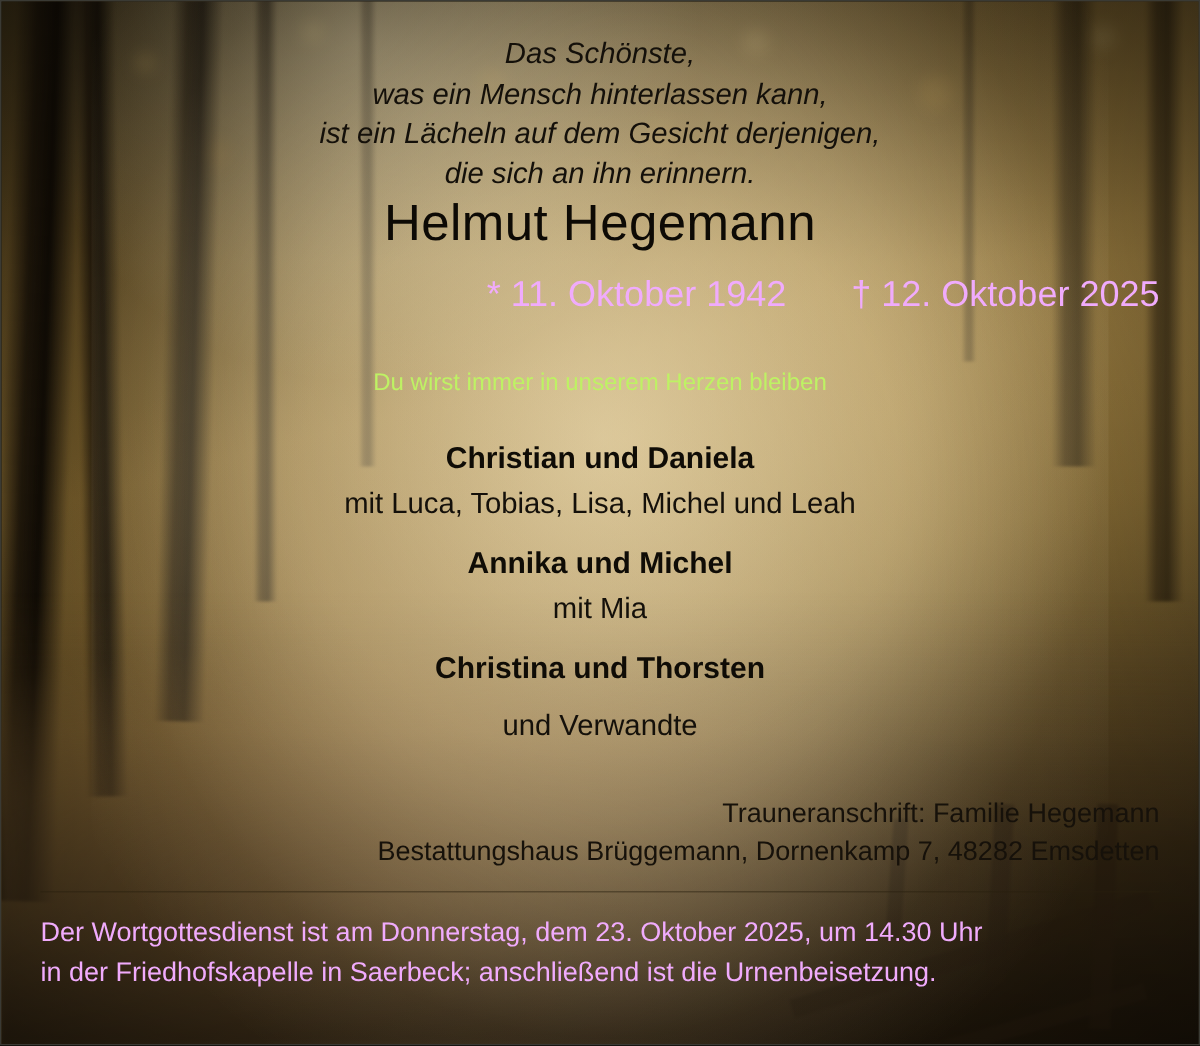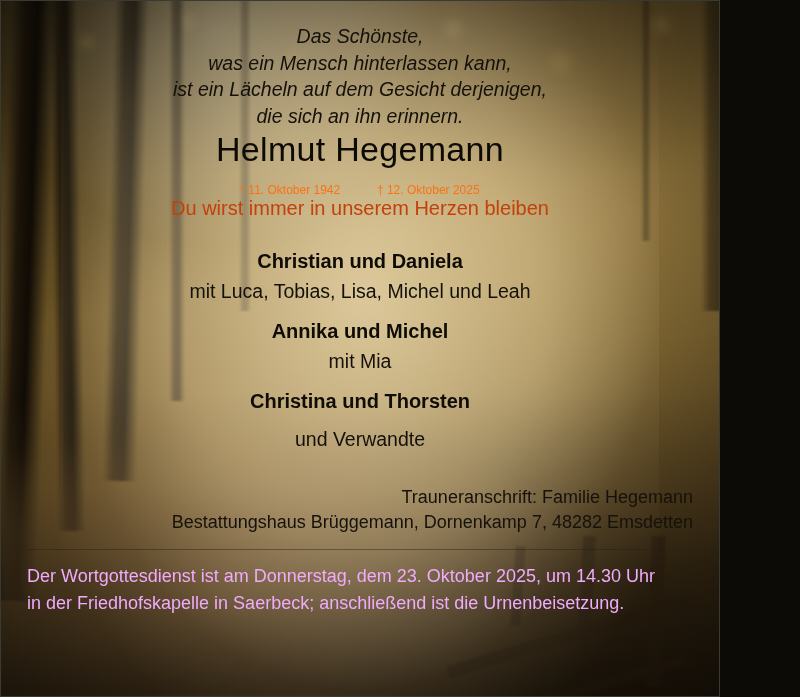--- a/index.html
+++ b/index.html
@@ -9,21 +9,21 @@
   body {
     width: 800px;
     height: 697px;
     font-family: "Liberation Sans", sans-serif;
     background: #0d0b06;
     overflow: hidden;
   }
 
   .obit {
     position: relative;
-    width: 720px;
+    width: 800px;
     height: 697px;
     overflow: hidden;
     box-sizing: border-box;
     border: 1px solid #3a3a34;
   }
 
   
   .bg {
     position: absolute;
     inset: 0;
@@ -126,28 +126,30 @@
   .name {
     font-size: 34px;
     line-height: 40px;
     font-weight: 400;
     letter-spacing: 0.3px;
     color: #0d0a05;
   }
 
   .dates {
     margin-top: 14px;
-    font-size: 12px;
-    color: #f97316;
+    font-size: 24px;
+    color: #f0abfc;
+    text-align: right;
   }
   .dates .gap { display: inline-block; width: 30px; }
 
   .motto {
-    font-size: 20px;
-    color: #c2410c;
+    margin-top: 36px;
+    font-size: 16px;
+    color: #bef264;
   }
 
   .family { margin-top: 26px; }
   .fam-bold {
     font-size: 20px;
     font-weight: bold;
     line-height: 30px;
     color: #0f0c06;
   }
   .fam-plain {

